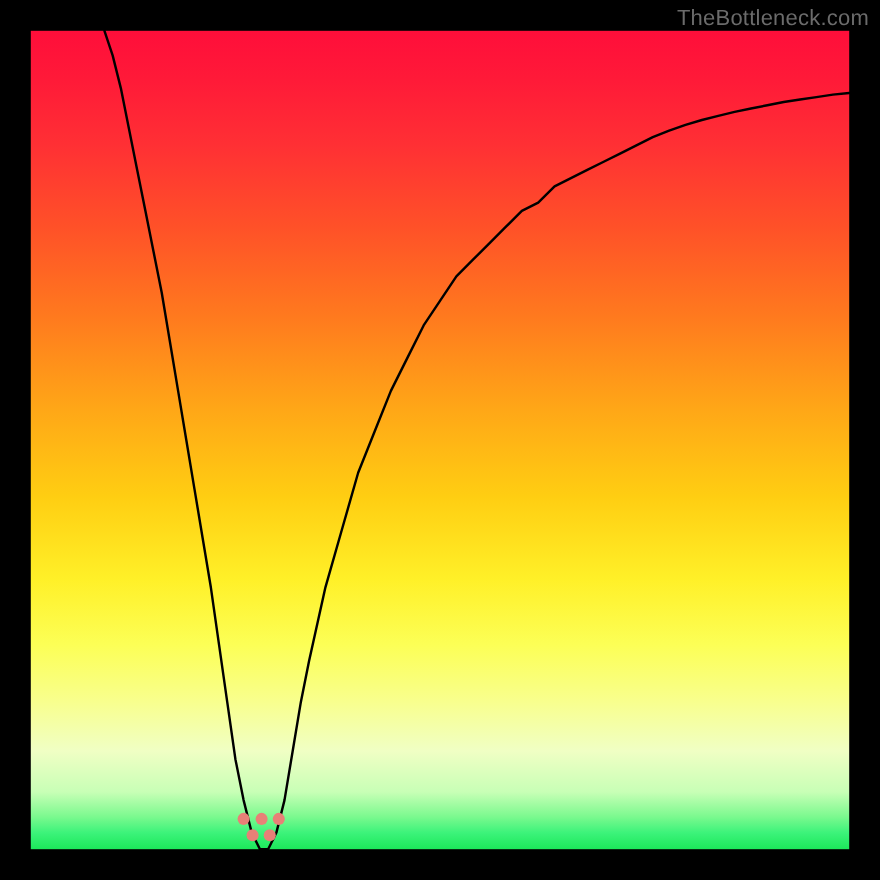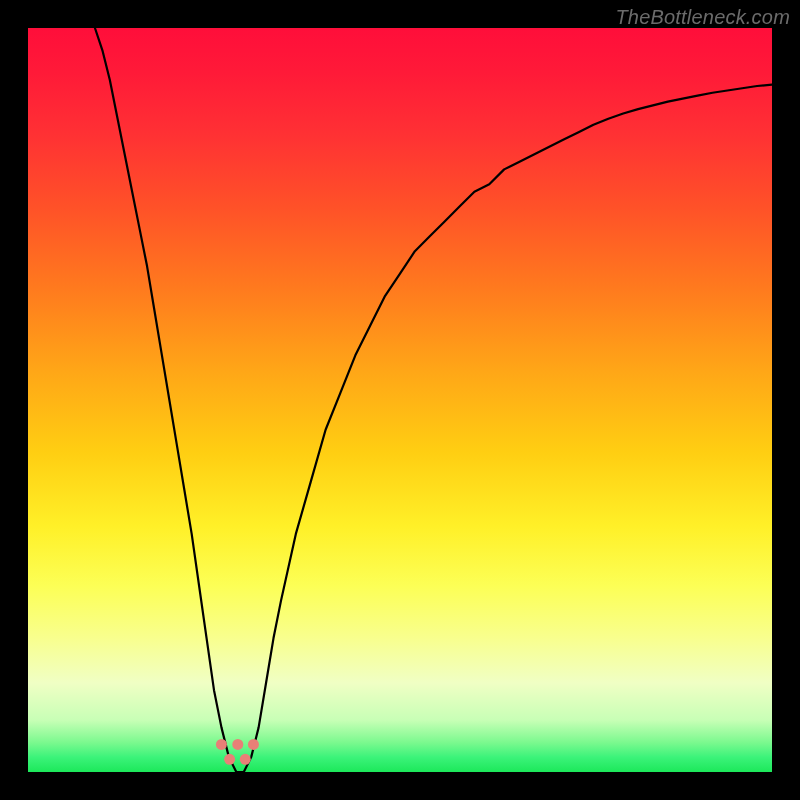--- a/index.html
+++ b/index.html
@@ -9,21 +9,20 @@
     height: 800px;
     overflow: hidden;
     background: #000;
     font-family: Arial, Helvetica, sans-serif;
   }
   .frame {
     position: relative;
     width: 800px;
     height: 800px;
     background: #000;
-    font-style: italic;
   }
   .plot-area {
     position: absolute;
     left: 28px;
     top: 28px;
     width: 744px;
     height: 744px;
     
     background: linear-gradient(to bottom,
       #ff0e3a 0%,

